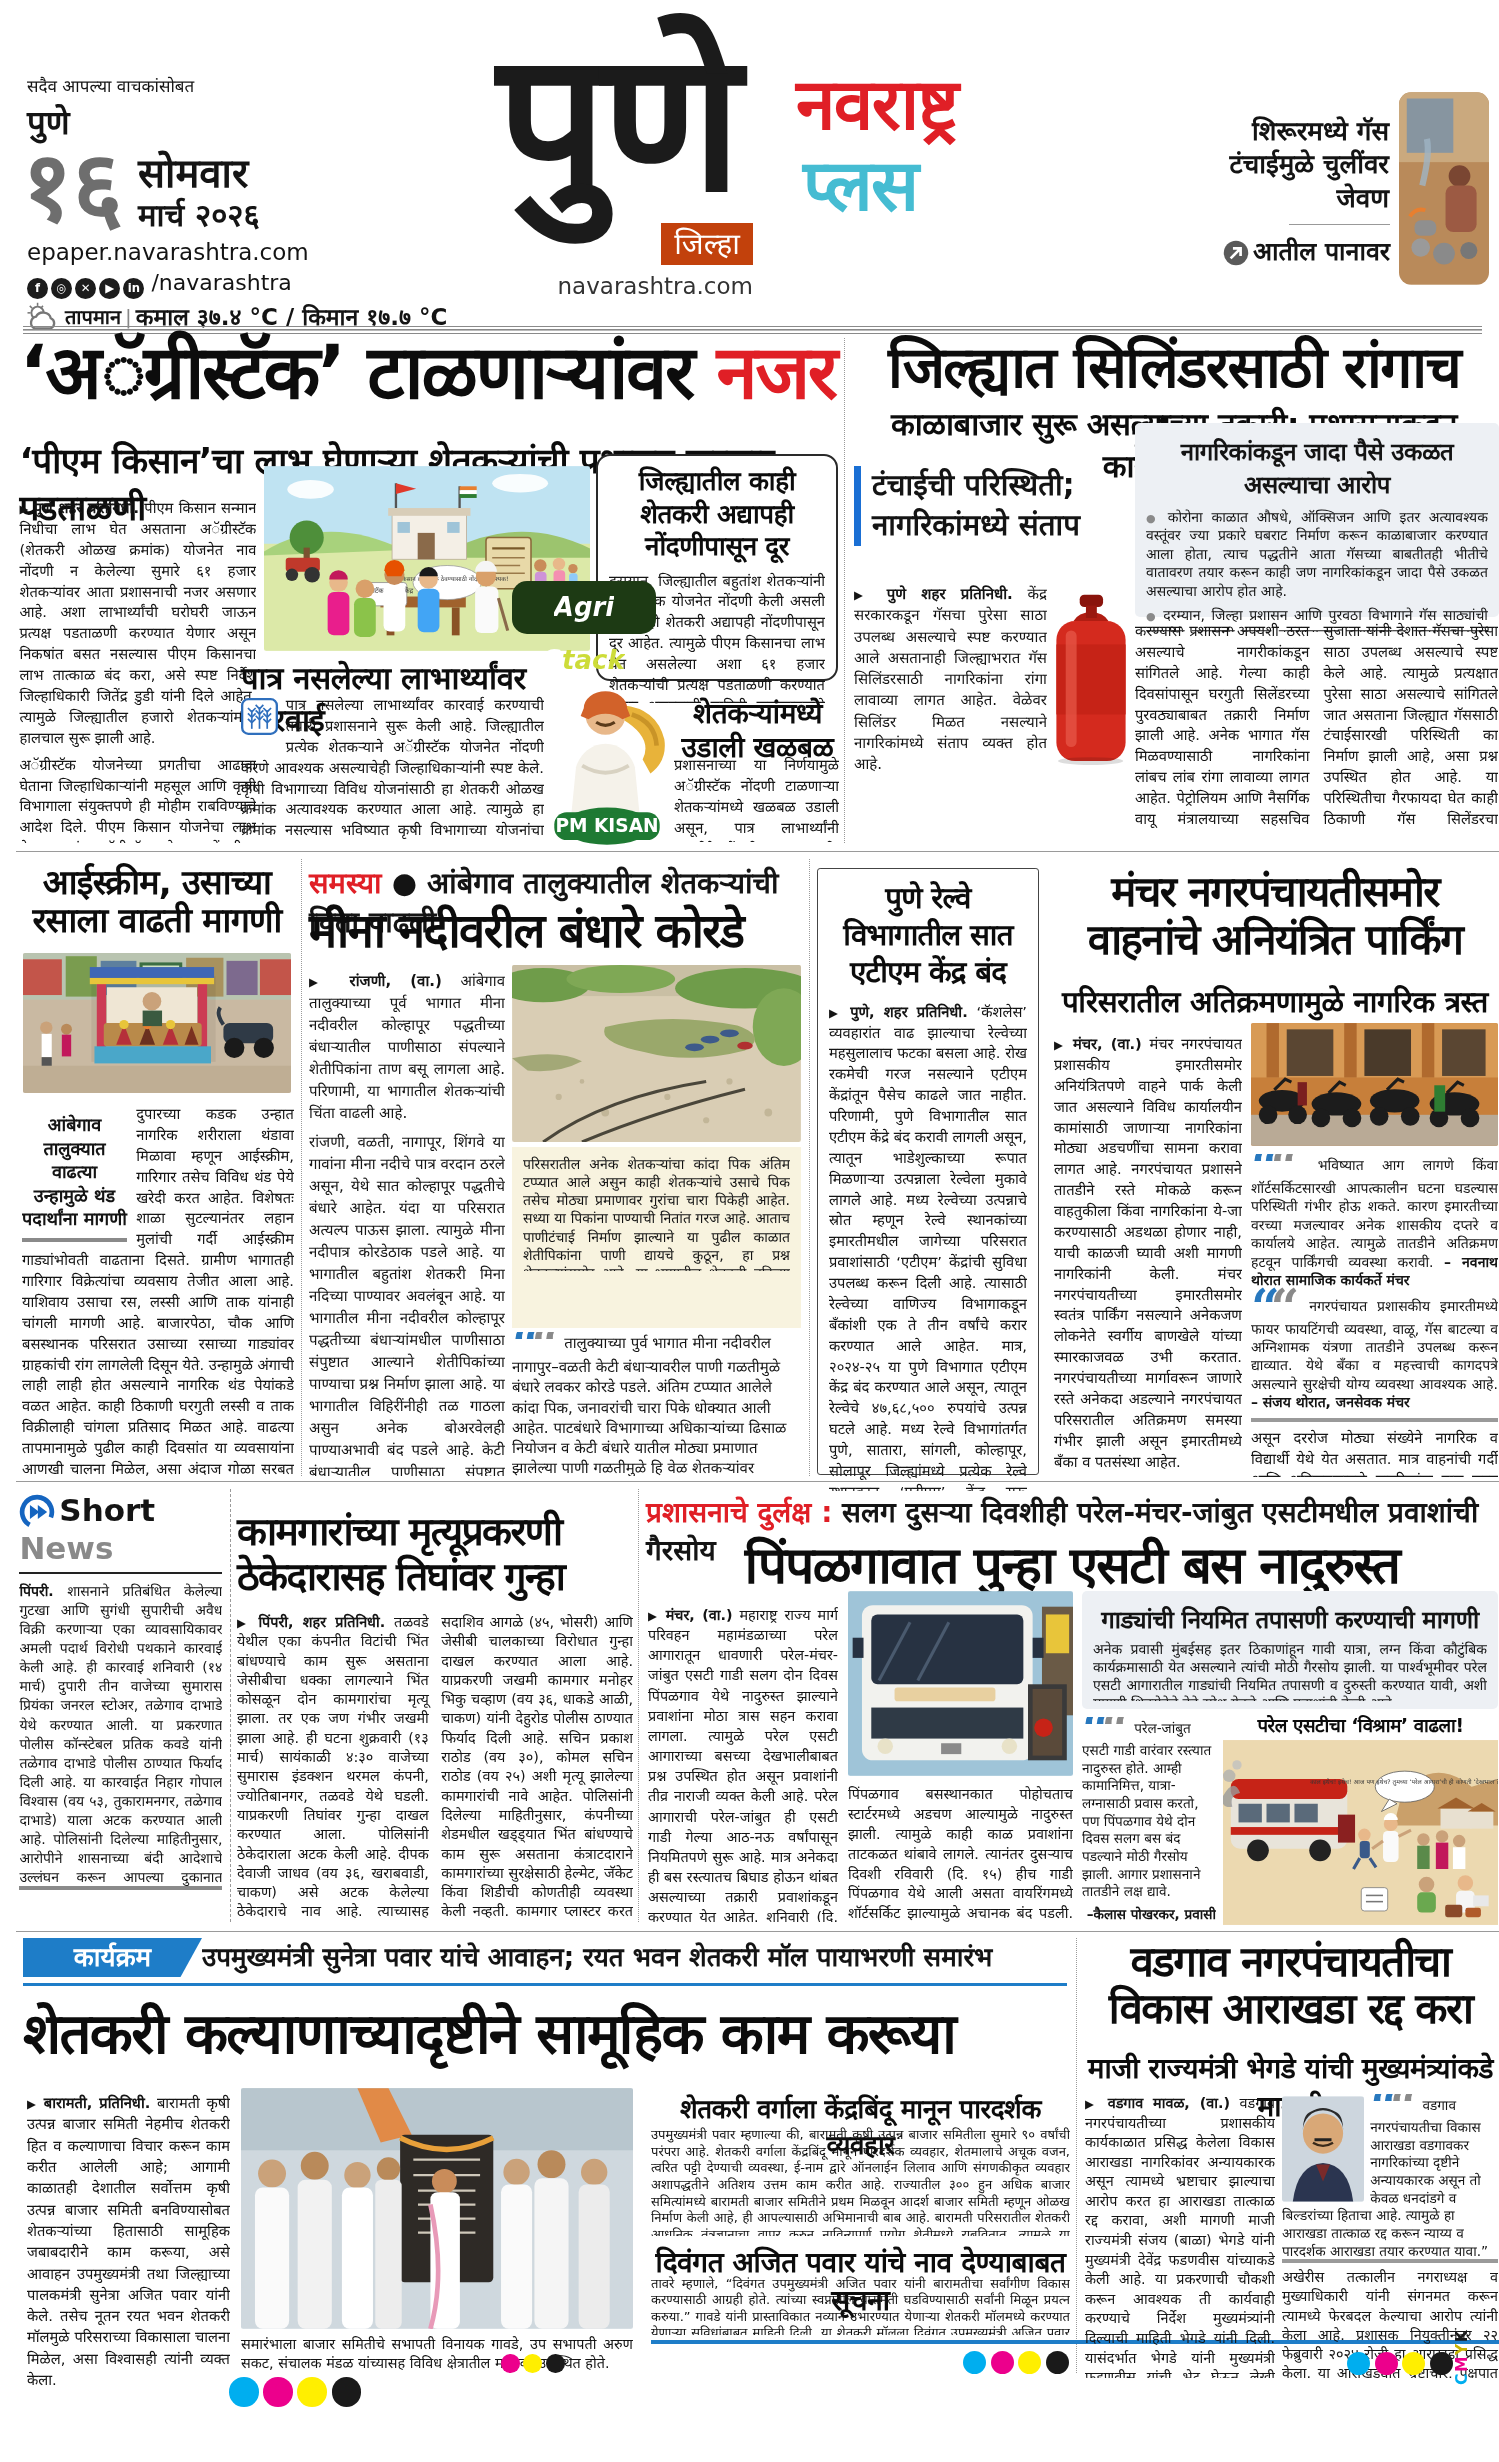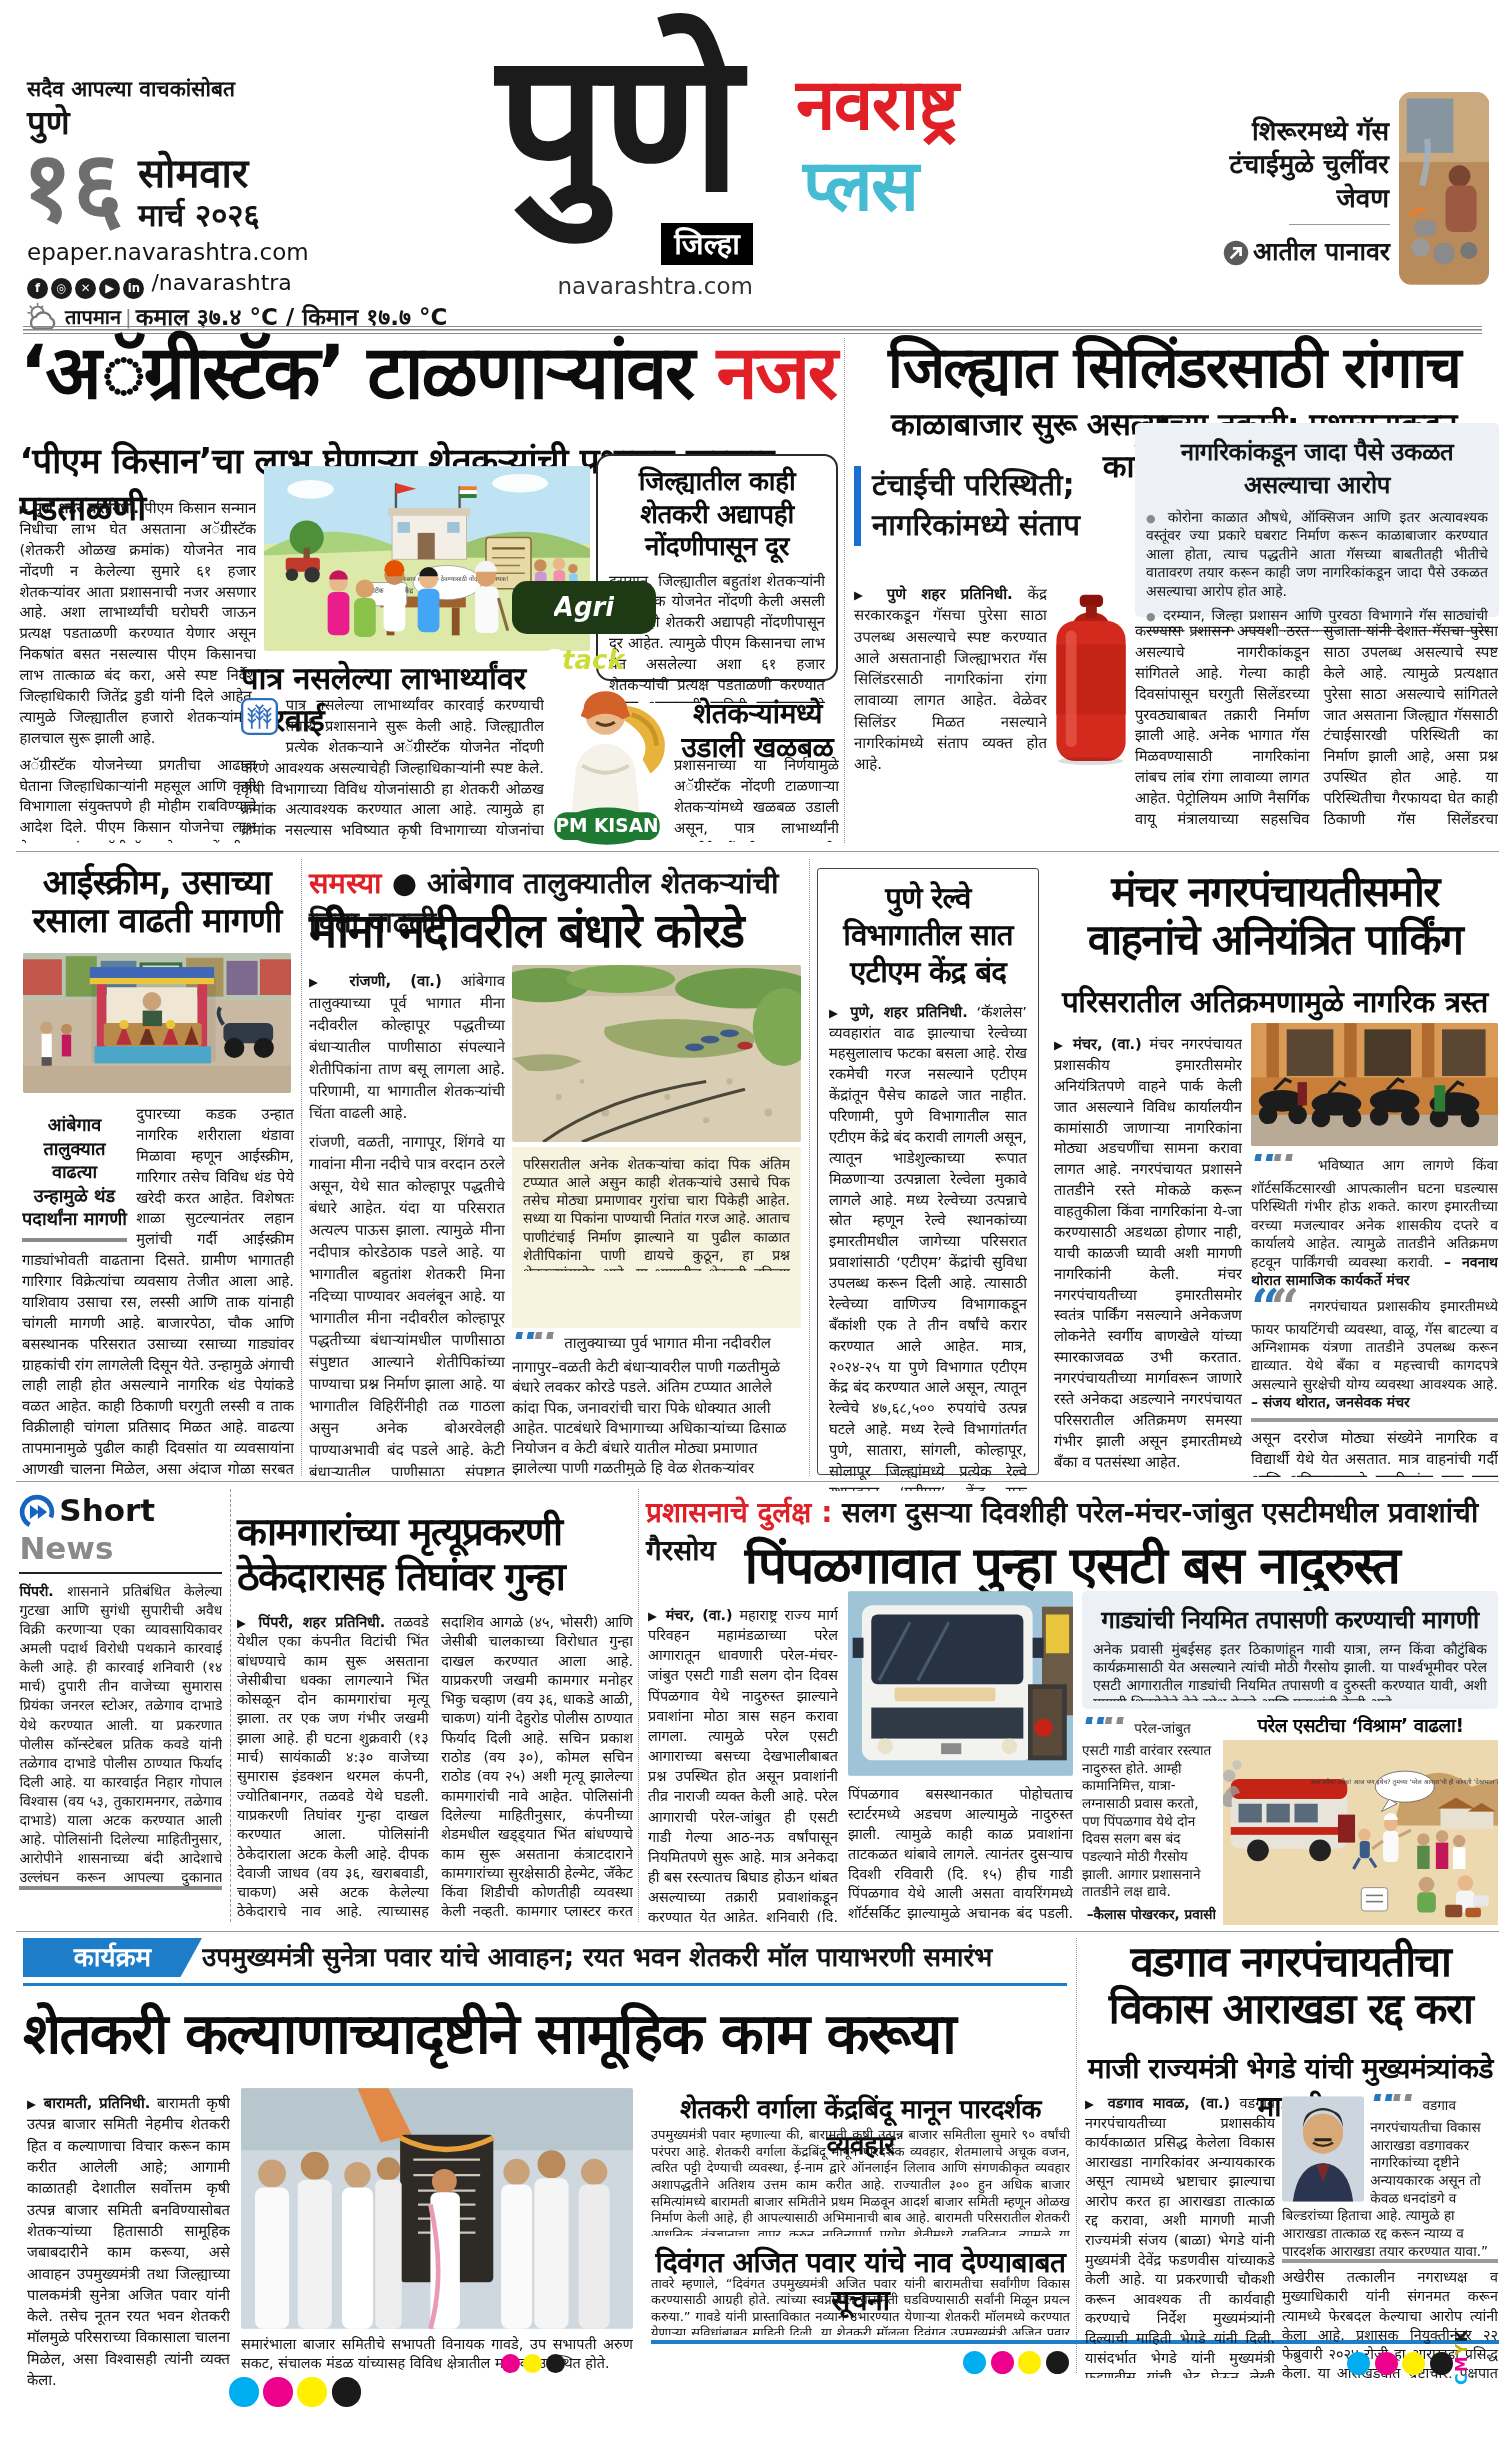--- a/index.html
+++ b/index.html
@@ -29,21 +29,21 @@
   .pullq{float:left;width:105px;margin:4.7px 9.3px 4.7px 0;padding:4.7px 0 7.8px 0;font-weight:700;
          font-size:18px;line-height:1.3;text-align:center;border-bottom:4.7px solid #8a8a8a;}
   .socialdot{display:inline-block;width:21px;height:21px;border-radius:50%;background:#1c1c1c;color:#fff;
              font-size:11.6px;font-weight:700;text-align:center;line-height:21px;margin-right:3.1px;}
 </style>
 </head>
 <body>
 
 <div id="page">
 
-  <div class="abs" style="left:27px;top:74px;font-size:21px;font-weight:700;">सदैव आपल्या वाचकांसोबत</div>
+  <div class="abs" style="left:27px;top:74px;font-size:17px;font-weight:400;">सदैव आपल्या वाचकांसोबत</div>
   <div class="abs" style="left:27px;top:99px;font-size:33px;font-weight:700;">पुणे</div>
   <div class="abs" style="left:22px;top:116px;font-size:97px;font-weight:700;color:#6e6e6e;">१६</div>
   <div class="abs" style="left:138px;top:144px;font-size:40px;font-weight:700;">सोमवार</div>
   <div class="abs" style="left:138px;top:193px;font-size:31px;font-weight:700;">मार्च २०२६</div>
   <div class="abs" style="left:27px;top:239px;font-size:23px;">epaper.navarashtra.com</div>
   <div class="abs" style="left:27px;top:270px;">
     <span class="socialdot">f</span><span class="socialdot">◎</span><span class="socialdot">✕</span><span class="socialdot">▶</span><span class="socialdot">in</span>
     <span style="font-size:22px;vertical-align:2.3px;">/navarashtra</span>
   </div>
   <div class="abs" style="left:25px;top:300px;">
@@ -56,21 +56,21 @@
           <line x1="23" y1="5" x2="20" y2="8"></line>
         </g>
       <path d="M12 34 a8 8 0 0 1 2-15 a10 9 0 0 1 19 2 a7 7 0 0 1 0 13z" fill="#fff" stroke="#777" stroke-width="3"></path>
     </svg>
     <span style="font-size:20px;font-weight:700;vertical-align:9.3px;">तापमान</span>
     <span style="font-size:20px;color:#888;vertical-align:9.3px;">|</span>
     <span style="font-size:23px;font-weight:700;vertical-align:7.8px;">कमाल ३७.४ °C / किमान १७.७ °C</span>
   </div>
 
   <div class="abs" style="left:497px;top:31px;font-size:193px;font-weight:700;line-height:0.95;letter-spacing:-4.7px;color:#1b1b1b;">पुणे</div>
-  <div class="abs center" style="left:661px;top:223px;width:92px;height:42px;background:#000000;color:#fff;font-size:29.5px;font-weight:700;line-height:42px;text-align:center;">जिल्हा</div>
+  <div class="abs center" style="left:661px;top:223px;width:92px;height:42px;background:#c2410c;color:#fff;font-size:29.5px;font-weight:400;line-height:42px;text-align:center;">जिल्हा</div>
   <div class="abs" style="left:501px;top:273px;width:252px;text-align:right;font-size:23px;color:#333;">navarashtra.com</div>
 
   <div class="abs" style="left:796px;top:53px;font-size:71px;font-weight:700;color:#e01f26;letter-spacing:-1.6px;">नवराष्ट्र</div>
   <div class="abs" style="left:803px;top:134px;font-size:71px;font-weight:700;color:#45bcd2;letter-spacing:-1.6px;">प्लस</div>
 
   <div class="abs" style="left:1207px;top:115px;width:182px;text-align:right;font-size:26px;font-weight:700;line-height:1.28;">शिरूरमध्ये गॅस टंचाईमुळे चुलींवर जेवण</div>
   <div class="abs" style="left:1289px;top:224px;width:101px;border-top:1.6px solid #999;"></div>
   <div class="abs" style="left:1223px;top:233px;">
     <svg width="26" height="26" viewBox="0 0 34 34" style="vertical-align:-6.2px;">
       <circle cx="17" cy="17" r="16" fill="#5a5a5a"></circle>

